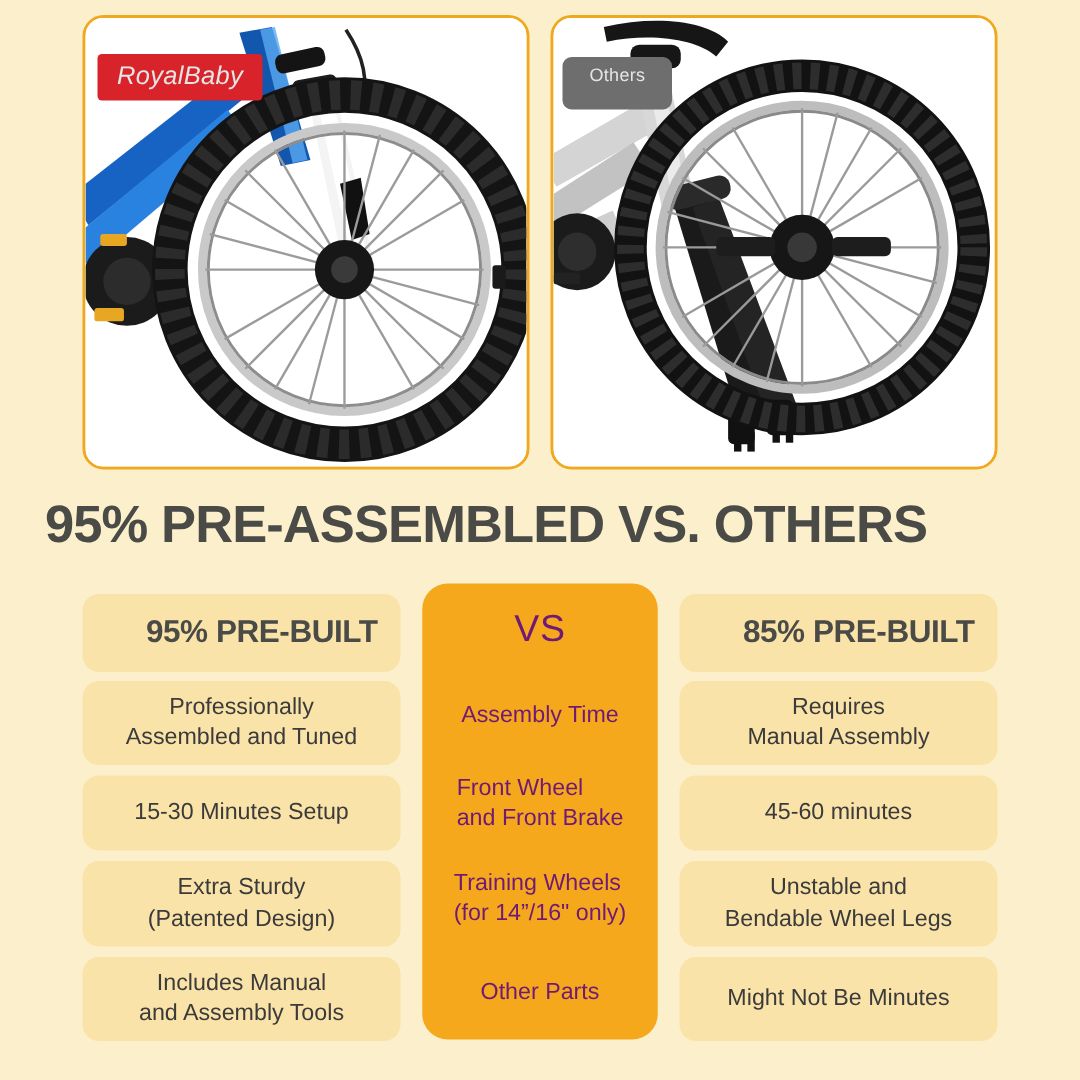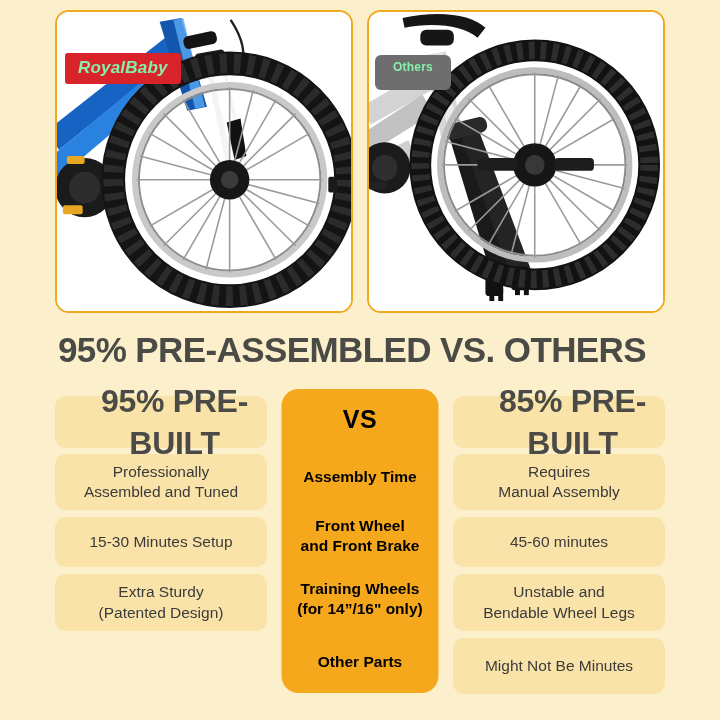--- a/index.html
+++ b/index.html
@@ -36,25 +36,24 @@
     overflow: hidden;
   }
 
   
   .bike-left { position: absolute; inset: 0; background:#fff; }
   .bike-right { position: absolute; inset: 0; background:#fff; }
 
   .badge {
     position: absolute;
     z-index: 6;
-    font-weight: bold;
-    color: #86efac;
+    font-weight: normal;
+    color: #e5e5e5;
     letter-spacing: .2px;
     white-space: nowrap;
-    margin-top: 17px;
   }
   .badge-royalbaby {
     left: 8px;
     top: 24px;
     background: #d8232a;
     font-size: 17px;
     padding: 5px 13px 6px 13px;
     border-radius: 3px;
     font-style: italic;
   }
@@ -71,21 +70,20 @@
   .headline {
     position: absolute;
     top: 330px;
     left: 0;
     width: 648px;
     text-align: center;
     font-size: 35px;
     font-weight: bold;
     color: #4a4a47;
     letter-spacing: -0.6px;
-    padding-left: 28px;
   }
 
   
   .table {
     position: absolute;
     top: 396px;
     left: 55px;
     width: 610px;
     height: 304px;
   }
@@ -104,21 +102,21 @@
     display: flex;
     align-items: center;
     justify-content: center;
     text-align: center;
     color: #3b3b3b;
     font-size: 15.5px;
     line-height: 1.32;
     padding: 0 8px;
   }
   .cell.head {
-    font-size: 32px;
+    font-size: 21px;
     font-weight: bold;
     color: #4a4a47;
     letter-spacing: -0.3px;
     padding-left: 35px;
   }
   .cell.r0 { height: 52px; }
   .cell.r1 { height: 56px; border-radius: 11px; }
   .cell.r2 { height: 50px; }
   .cell.r3 { height: 57px; }
   .cell.r4 { height: 56px; }
@@ -137,23 +135,23 @@
     z-index: 3;
     display: flex;
     flex-direction: column;
     align-items: center;
   }
   .c-cell {
     width: 100%;
     display: flex;
     align-items: center;
     justify-content: center;
-    text-align: center;
-    color: #000000;
-    font-weight: bold;
+    text-align: left;
+    color: #701a75;
+    font-weight: normal;
     font-size: 15.5px;
     line-height: 1.28;
     padding: 0 6px;
     box-sizing: border-box;
   }
   .c-cell.head { font-size: 25px; letter-spacing: .5px; }
   .c0 { height: 59px; }
   .c1 { height: 62px; }
   .c2 { height: 57px; }
   .c3 { height: 64px; }
@@ -311,20 +309,21 @@
 
   <div class="col col-left">
     <div class="cell head r0">95% PRE-BUILT</div>
     <div class="spacer6"></div>
     <div class="cell r1">Professionally<br>Assembled and Tuned</div>
     <div class="spacer7"></div>
     <div class="cell r2">15-30 Minutes Setup</div>
     <div class="spacer7"></div>
     <div class="cell r3">Extra Sturdy<br>(Patented Design)</div>
     <div class="spacer7"></div>
+    <div class="cell r4">Includes Manual<br>and Assembly Tools</div>
   </div>
 
   <div class="center-col">
     <div class="c-cell head c0">VS</div>
     <div class="c-cell c2">Assembly Time</div>
     <div class="c-cell c1">Front Wheel<br>and Front Brake</div>
     <div class="c-cell c3">Training Wheels<br>(for 14”/16" only)</div>
     <div class="c-cell c4">Other Parts</div>
   </div>
 

